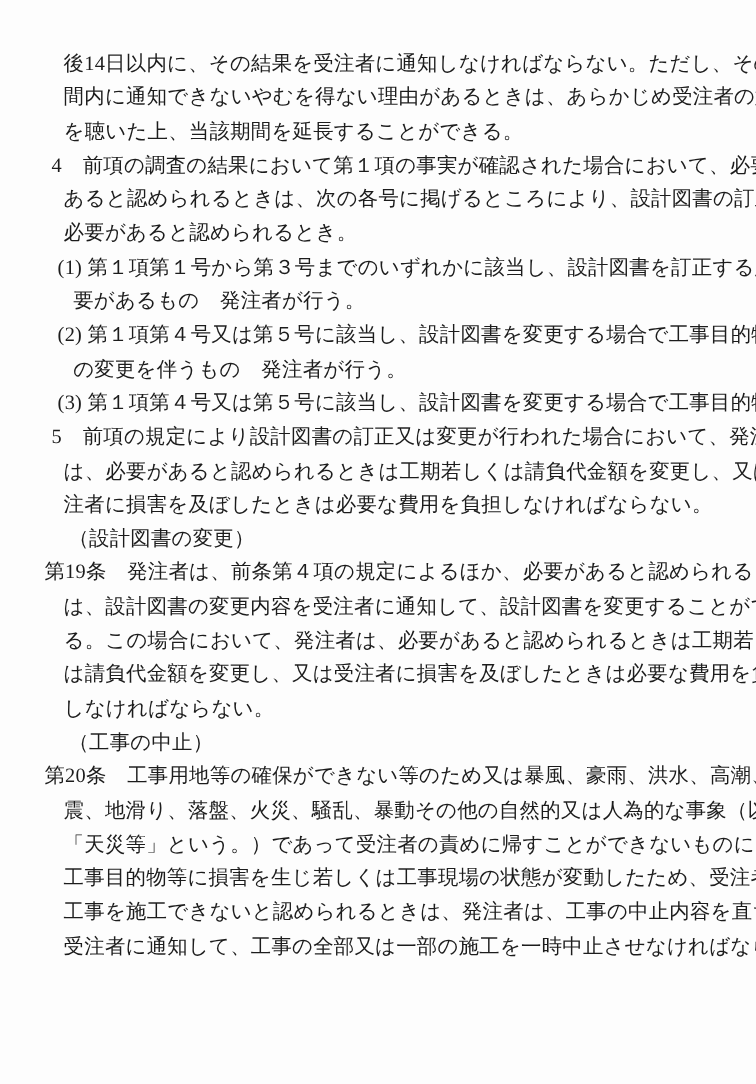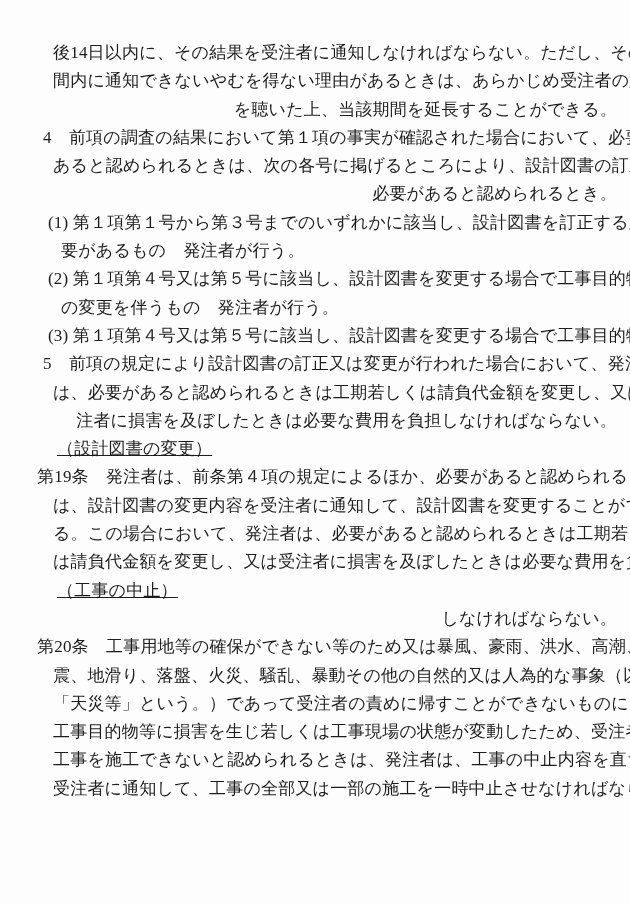--- a/index.html
+++ b/index.html
@@ -27,22 +27,22 @@
   .line {
     height: 28.3px;
     line-height: 28.3px;
     white-space: nowrap;
     box-sizing: border-box;
     letter-spacing: 0.2px;
   }
   
   .t-article   { margin-left: 37px; width: 580px; } 
   .t-para      { margin-left: 43px; width: 574px; } 
-  .t-body      { margin-left: 53px; width: 564px; text-align: right; } 
-  .t-heading   { margin-left: 57px; text-decoration: underline; }               
+  .t-body      { margin-left: 53px; width: 564px; } 
+  .t-heading   { margin-left: 57px; }               
   .t-item      { margin-left: 48px; width: 569px; } 
   .t-item-body { margin-left: 61px; }               
   .justify {
     text-align: justify;
     text-align-last: justify;
   }
 </style>
 </head>
 <body>
 
@@ -60,22 +60,22 @@
       <div class="line t-item-body">の変更を伴うもの　発注者が行う。</div>
       <div class="line t-item justify">(3) 第１項第４号又は第５号に該当し、設計図書を変更する場合で工事目的物</div>
       <div class="line t-para justify">5　前項の規定により設計図書の訂正又は変更が行われた場合において、発注者</div>
       <div class="line t-body justify">は、必要があると認められるときは工期若しくは請負代金額を変更し、又は受</div>
       <div class="line t-body">注者に損害を及ぼしたときは必要な費用を負担しなければならない。</div>
       <div class="line t-heading">（設計図書の変更）</div>
       <div class="line t-article justify">第19条　発注者は、前条第４項の規定によるほか、必要があると認められるとき</div>
       <div class="line t-body justify">は、設計図書の変更内容を受注者に通知して、設計図書を変更することができ</div>
       <div class="line t-body justify">る。この場合において、発注者は、必要があると認められるときは工期若しく</div>
       <div class="line t-body justify">は請負代金額を変更し、又は受注者に損害を及ぼしたときは必要な費用を負担</div>
+      <div class="line t-body">しなければならない。</div>
       <div class="line t-heading">（工事の中止）</div>
-      <div class="line t-body">しなければならない。</div>
       <div class="line t-article justify">第20条　工事用地等の確保ができない等のため又は暴風、豪雨、洪水、高潮、地</div>
       <div class="line t-body justify">震、地滑り、落盤、火災、騒乱、暴動その他の自然的又は人為的な事象（以下</div>
       <div class="line t-body justify">「天災等」という。）であって受注者の責めに帰すことができないものにより</div>
       <div class="line t-body justify">工事目的物等に損害を生じ若しくは工事現場の状態が変動したため、受注者が</div>
       <div class="line t-body justify">工事を施工できないと認められるときは、発注者は、工事の中止内容を直ちに</div>
       <div class="line t-body justify">受注者に通知して、工事の全部又は一部の施工を一時中止させなければならな</div>
     </div>
 </div>
 
 </body></html>

